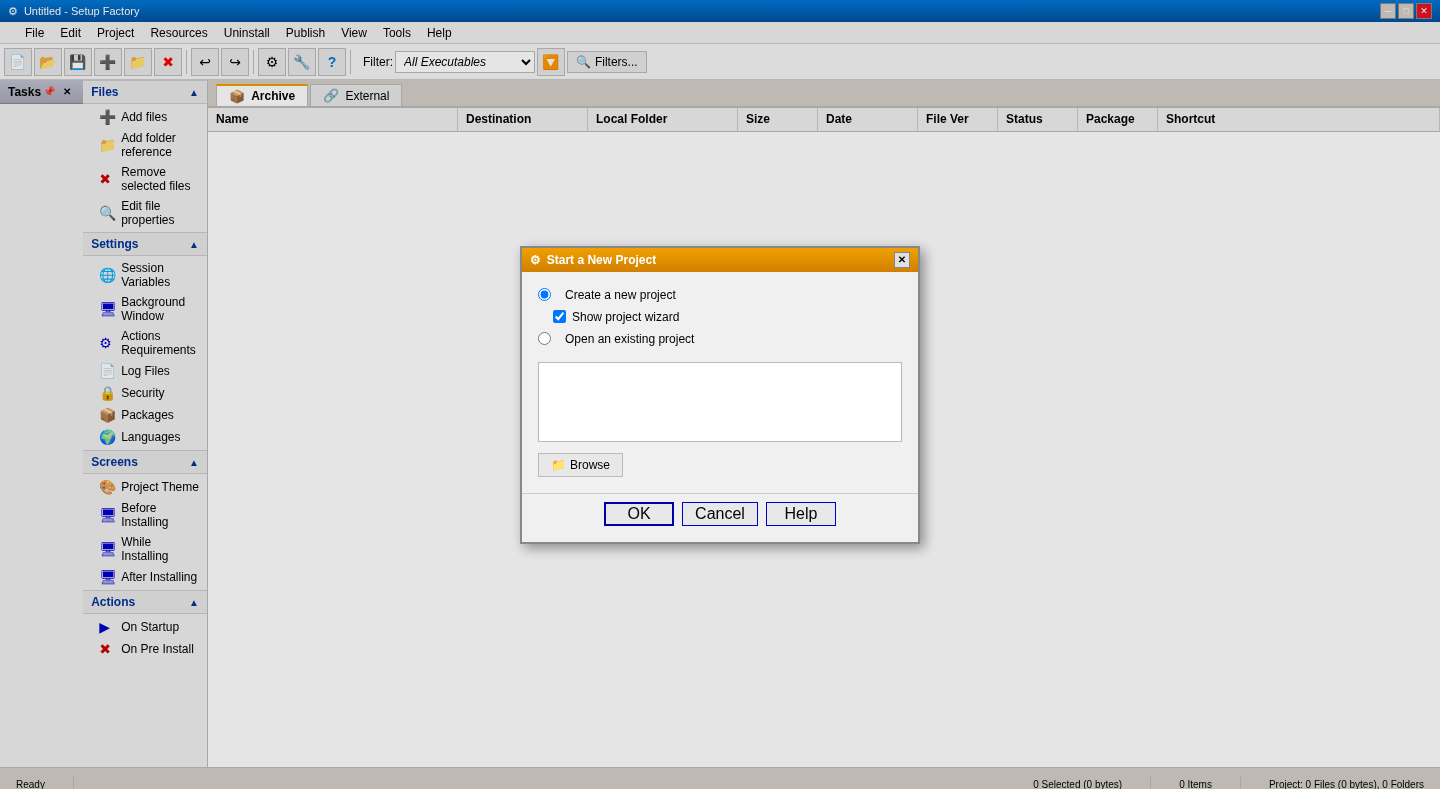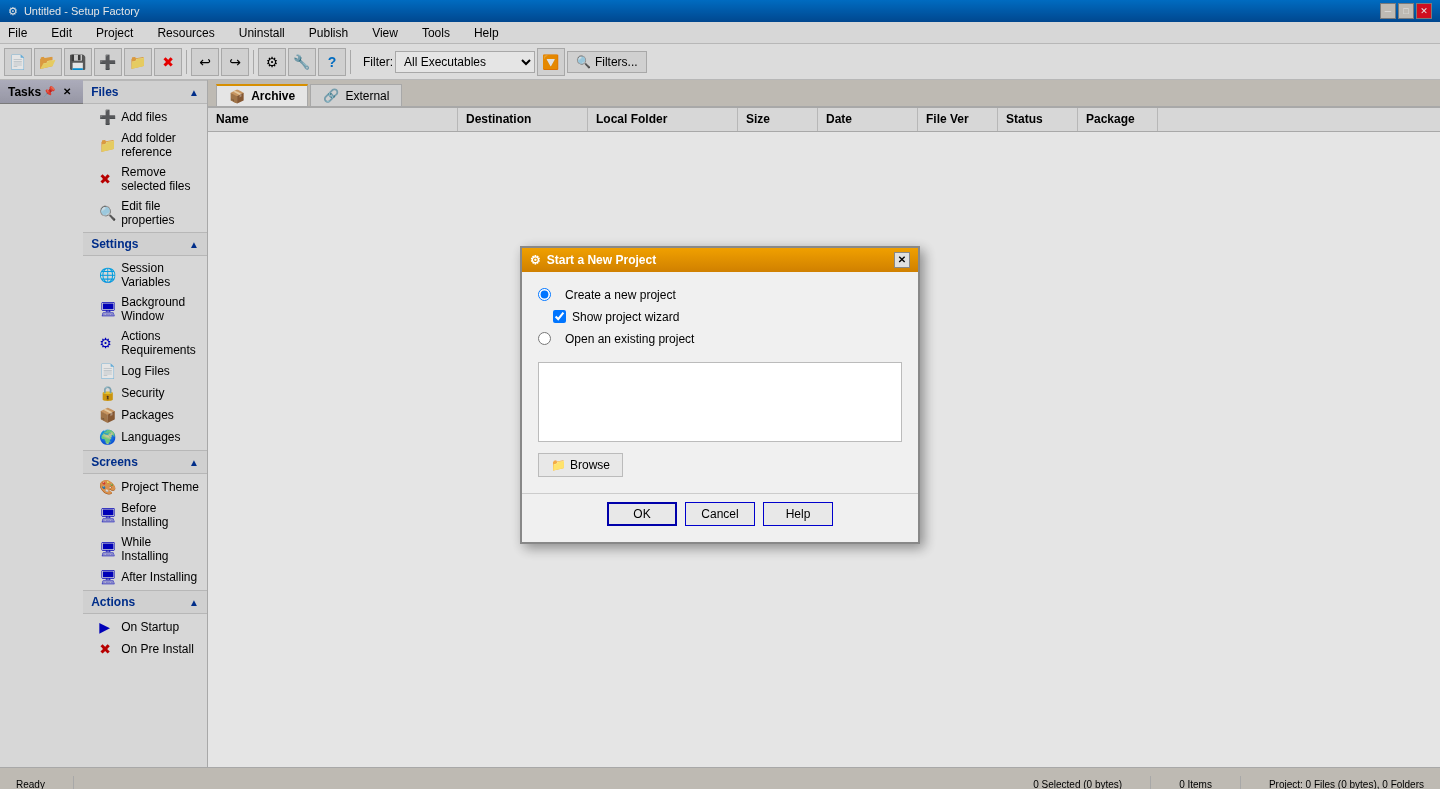--- a/index.html
+++ b/index.html
@@ -26,23 +26,23 @@
       display: flex; align-items: center; justify-content: center;
       cursor: pointer;
     }
 
     
     #menu-bar {
       background: #f0f0f0;
       height: 22px;
       display: flex;
       align-items: center;
-      padding: 0 0;
+      padding: 0 17px;
       border-bottom: 1px solid #ccc;
-      gap: 8px;
+      gap: 0;
     }
     .menu-item {
       padding: 2px 8px;
       font-size: 12px;
       cursor: pointer;
     }
 
     
     #toolbar {
       background: #f5f5f5;
@@ -63,20 +63,21 @@
     }
     .tb-sep { width: 1px; height: 24px; background: #bbb; margin: 0 2px; }
     .filter-label { margin-left: 8px; font-size: 12px; }
     .filter-select {
       height: 22px;
       border: 1px solid #bbb;
       background: white;
       padding: 0 4px;
       font-size: 12px;
       width: 140px;
+      font-style: italic;
     }
     .filters-btn {
       height: 22px;
       padding: 0 8px;
       border: 1px solid #bbb;
       background: #e8e8e8;
       font-size: 12px;
       cursor: pointer;
       display: flex; align-items: center; gap: 4px;
     }
@@ -304,21 +305,21 @@
       gap: 8px;
       padding: 8px 16px 16px;
       border-top: 1px solid #ccc;
     }
     .dialog-btn {
       height: 24px;
       min-width: 70px;
       padding: 0 12px;
       border: 1px solid #0000cc;
       background: #e8e8e8;
-      font-size: 12px;
+      font-size: 16px;
       cursor: pointer;
     }
     .dialog-btn.primary { border: 2px solid #0000aa; }
 
     
     .icon-green { color: #00aa00; }
     .icon-red { color: #cc0000; }
     .icon-blue { color: #0000cc; }
     .icon-orange { color: #cc6600; }
     .icon-teal { color: #009999; }
@@ -504,20 +505,21 @@
 
     <div id="table-header">
       <div class="th-cell">Name</div>
       <div class="th-cell">Destination</div>
       <div class="th-cell">Local Folder</div>
       <div class="th-cell">Size</div>
       <div class="th-cell">Date</div>
       <div class="th-cell">File Ver</div>
       <div class="th-cell">Status</div>
       <div class="th-cell">Package</div>
+      <div class="th-cell">Shortcut</div>
     </div>
 
     <div id="table-body"></div>
 
   </div>
 
 </div>
 
 <div id="status-bar">
   <span class="status-item">Ready</span>

